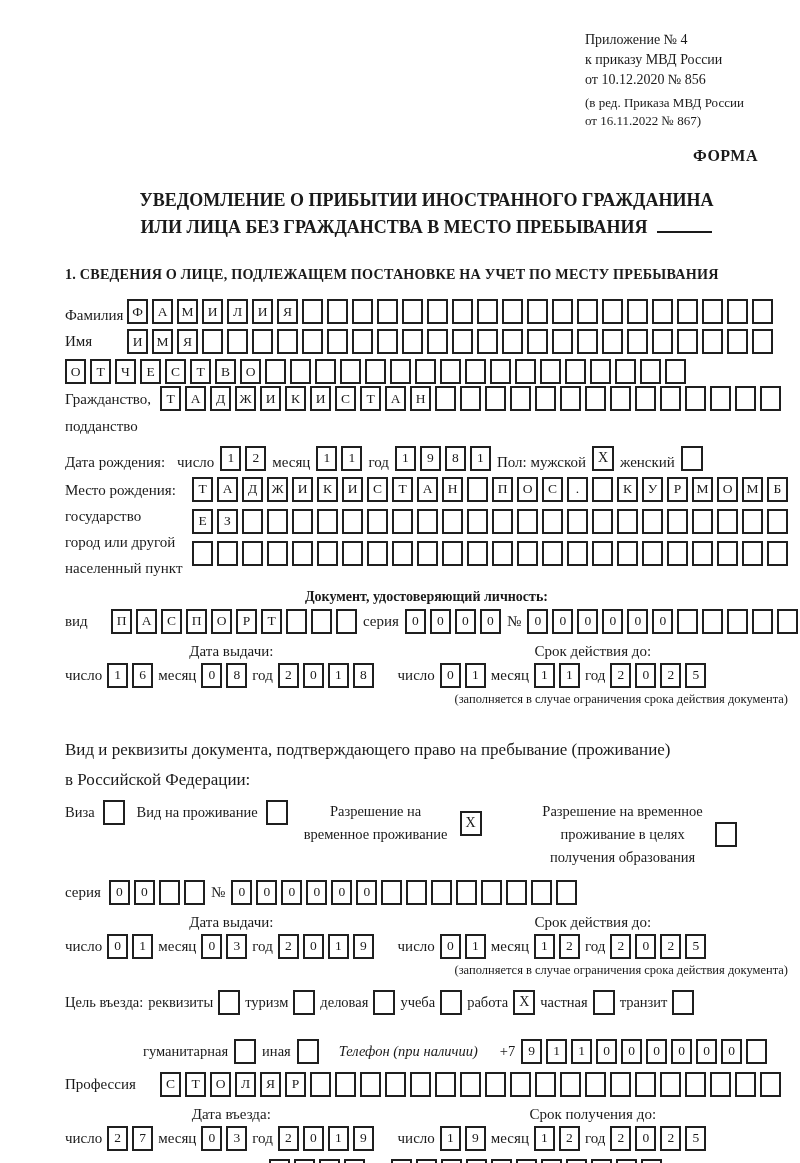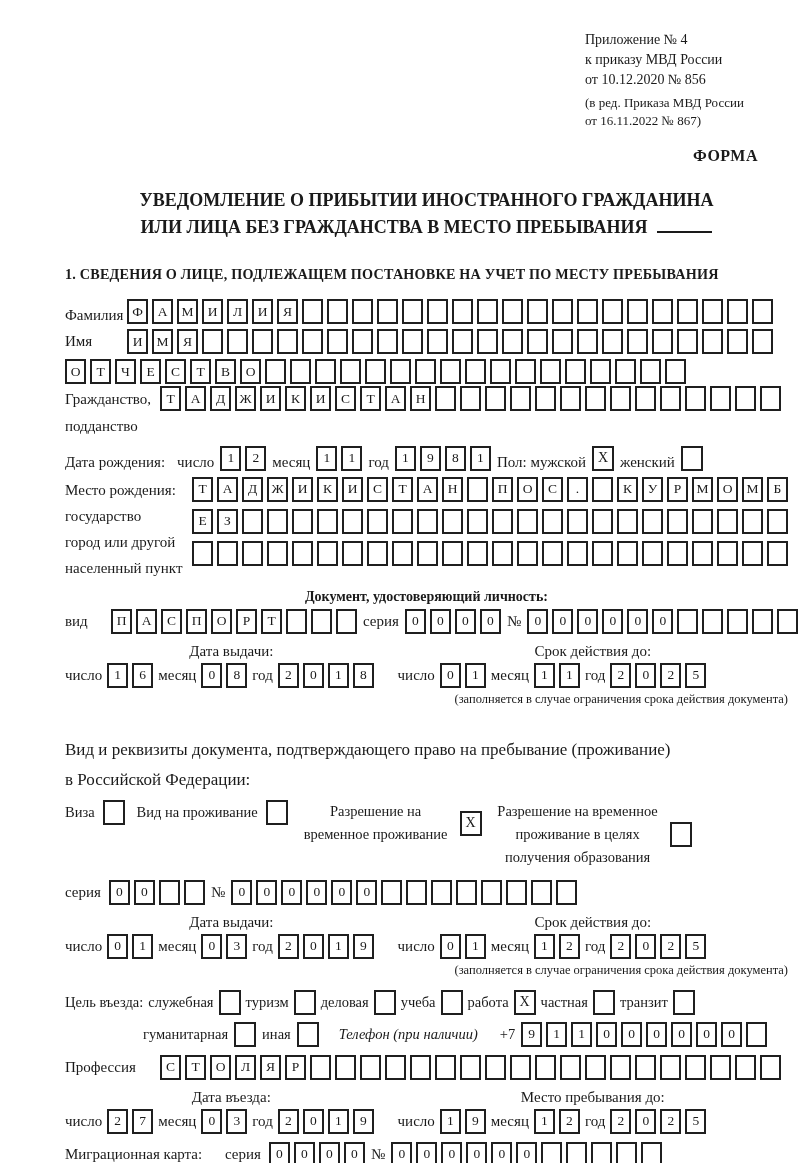--- a/index.html
+++ b/index.html
@@ -34,21 +34,21 @@
   .dheads { display:flex; margin-top:9px; font-size:15px; }
   .dh-left { width:46%; text-align:center; } .dh-right { width:54%; text-align:center; }
   .drow { display:flex; align-items:center; margin-top:3px; font-size:15px; }
   .dgroup { display:flex; align-items:center; gap:5px; }
   .dgroup-left { width:46%; }
   .fnote { text-align:right; font-size:12.5px; margin-top:4px; }
   .para { font-size:17px; margin-top:28px; line-height:1.8; }
   .ropts { display:flex; align-items:flex-start; margin-top:4px; gap:12px; font-size:14.5px; }
   .opt { display:flex; align-items:center; gap:8px; }
   .opt-c { text-align:center; line-height:1.6; }
-  .opt-w150 { width:152px; } .opt-w170 { width:168px; }
+  .opt-w150 { width:152px; } .opt-w170 { width:168px;margin-left:45px; }
   .prow { display:flex; align-items:center; margin-top:12px; gap:5px; font-size:14.5px; }
   .indent { margin-left:78px; }
 </style>
 </head>
 <body>
 
 <div class="page">
 
   <div class="hdr">
     <div>Приложение № 4</div>
@@ -488,36 +488,36 @@
           <span class="cell">0</span>
           <span class="cell">2</span>
           <span class="cell">5</span>
         </span>
     </span>
   </div>
   <div class="fnote">(заполняется в случае ограничения срока действия документа)</div>
 
   <div class="prow">
     <span>Цель въезда:</span>
-    <span>служебная</span>
+    <span>реквизиты</span>
     <span class="cbox"></span>
     <span>туризм</span>
     <span class="cbox"></span>
     <span>деловая</span>
     <span class="cbox"></span>
     <span>учеба</span>
     <span class="cbox"></span>
     <span>работа</span>
     <span class="cbox">X</span>
     <span>частная</span>
     <span class="cbox"></span>
     <span>транзит</span>
     <span class="cbox"></span>
   </div>
-  <div class="prow indent" style="margin-top:7px; gap:6px;">
+  <div class="prow indent" style="margin-top:24px; gap:6px;">
     <span>гуманитарная</span>
     <span class="cbox"></span>
     <span>иная</span>
     <span class="cbox"></span>
     <span style="margin-left:14px;font-style:italic;">Телефон (при наличии)</span>
     <span style="margin-left:16px;">+7</span>
     <span class="cellrow">
         <span class="cell">9</span>
         <span class="cell">1</span>
         <span class="cell">1</span>
@@ -557,21 +557,21 @@
         <span class="cell"></span>
         <span class="cell"></span>
         <span class="cell"></span>
         <span class="cell"></span>
         <span class="cell"></span>
       </span>
   </div>
 
   <div class="dheads">
     <span class="dh-left">Дата въезда:</span>
-    <span class="dh-right">Место пребывания до:</span>
+    <span class="dh-right">Срок получения до:</span>
   </div>
   <div class="drow">
     <span class="dgroup dgroup-left">
       <span>число</span>
       <span class="cellrow">
           <span class="cell">2</span>
           <span class="cell">7</span>
         </span>
       <span>месяц</span>
       <span class="cellrow">

